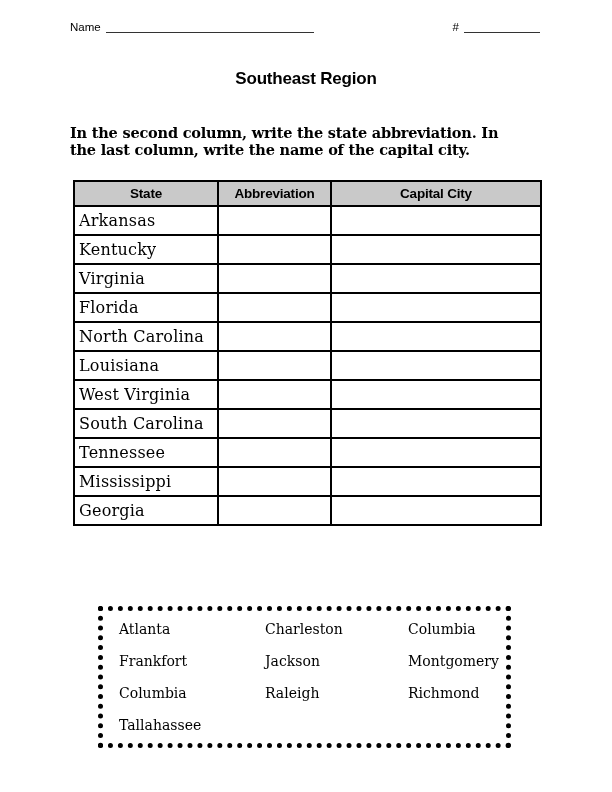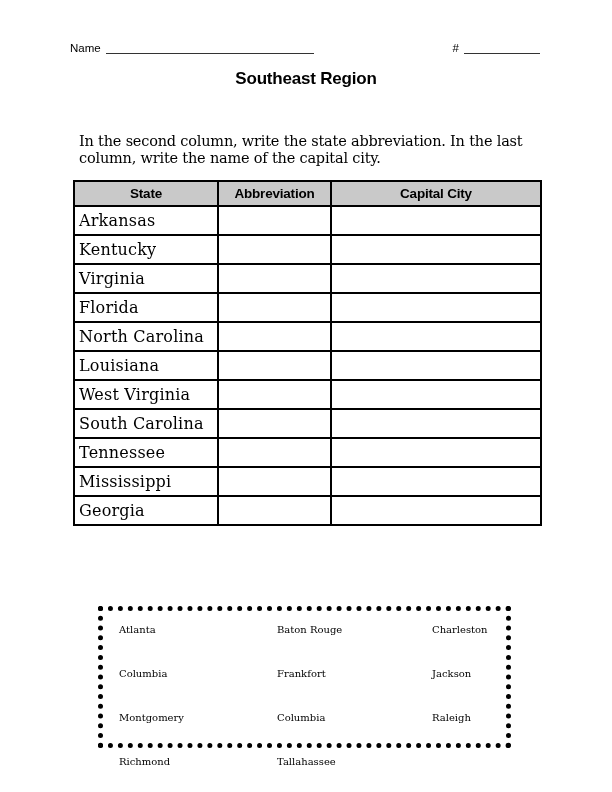--- a/index.html
+++ b/index.html
@@ -10,21 +10,21 @@
     width: 612px; height: 792px;
     margin: 0 auto;
     background: #ffffff;
     color: var(--ink);
     font-family: "DejaVu Serif", serif;
     overflow: hidden;
   }
 
   
   .top-row {
-    position: absolute; left: 70px; top: 40px; width: 470px;
+    position: absolute; left: 70px; top: 19px; width: 470px;
     display: flex; justify-content: space-between; align-items: flex-end;
     font-family: "Liberation Sans", sans-serif;
     font-size: 11.5px;
     gap: 32px;
   }
   .fill-field { display: flex; align-items: flex-end; gap: 5px; }
   .blank-line {
     display: inline-block;
     border-bottom: 1.4px solid #333;
     height: 14px;
@@ -39,22 +39,22 @@
     font-family: "Liberation Sans", sans-serif;
     font-weight: 800;
     font-size: 17px;
     line-height: 1.32;
     letter-spacing: -0.2px;
   }
 
   
   .instructions {
     position: absolute; left: 70px; top: 124px; width: 455px;
-    margin: 9px;
-    font-weight: 400;
+    margin: 0;
+    font-weight: 700;
     font-size: 14.5px;
     line-height: 1.18;
     letter-spacing: -0.2px;
   }
 
   
   table.quiz {
     position: absolute; left: 73px; top: 180px;
     width: 467px;
     border-collapse: collapse;
@@ -84,22 +84,21 @@
   
   .word-bank {
     position: absolute; left: 98px; top: 606px;
     width: 413px; height: 142px;
     border: 5px dotted #000;
     display: grid;
     grid-template-columns: 146px 143px auto;
     grid-auto-rows: 32px;
     align-items: center;
     padding: 2px 0 0 16px;
-    font-size: 10px;
-    gap: 12px;
+    font-size: 14px;
   }
   .word-bank span { white-space: nowrap; }
 </style>
 </head>
 <body>
 
 <div class="page">
 
   <div class="top-row">
     <div class="fill-field">
@@ -185,21 +184,20 @@
       <tr>
         <td class="state">Georgia</td>
         <td></td>
         <td></td>
       </tr>
     </tbody>
   </table>
 
   <div class="word-bank">
     <span>Atlanta</span>
-    <span>Baton Rouge</span>
     <span>Charleston</span>
     <span>Columbia</span>
     <span>Frankfort</span>
     <span>Jackson</span>
     <span>Montgomery</span>
     <span>Columbia</span>
     <span>Raleigh</span>
     <span>Richmond</span>
     <span>Tallahassee</span>
   </div>

